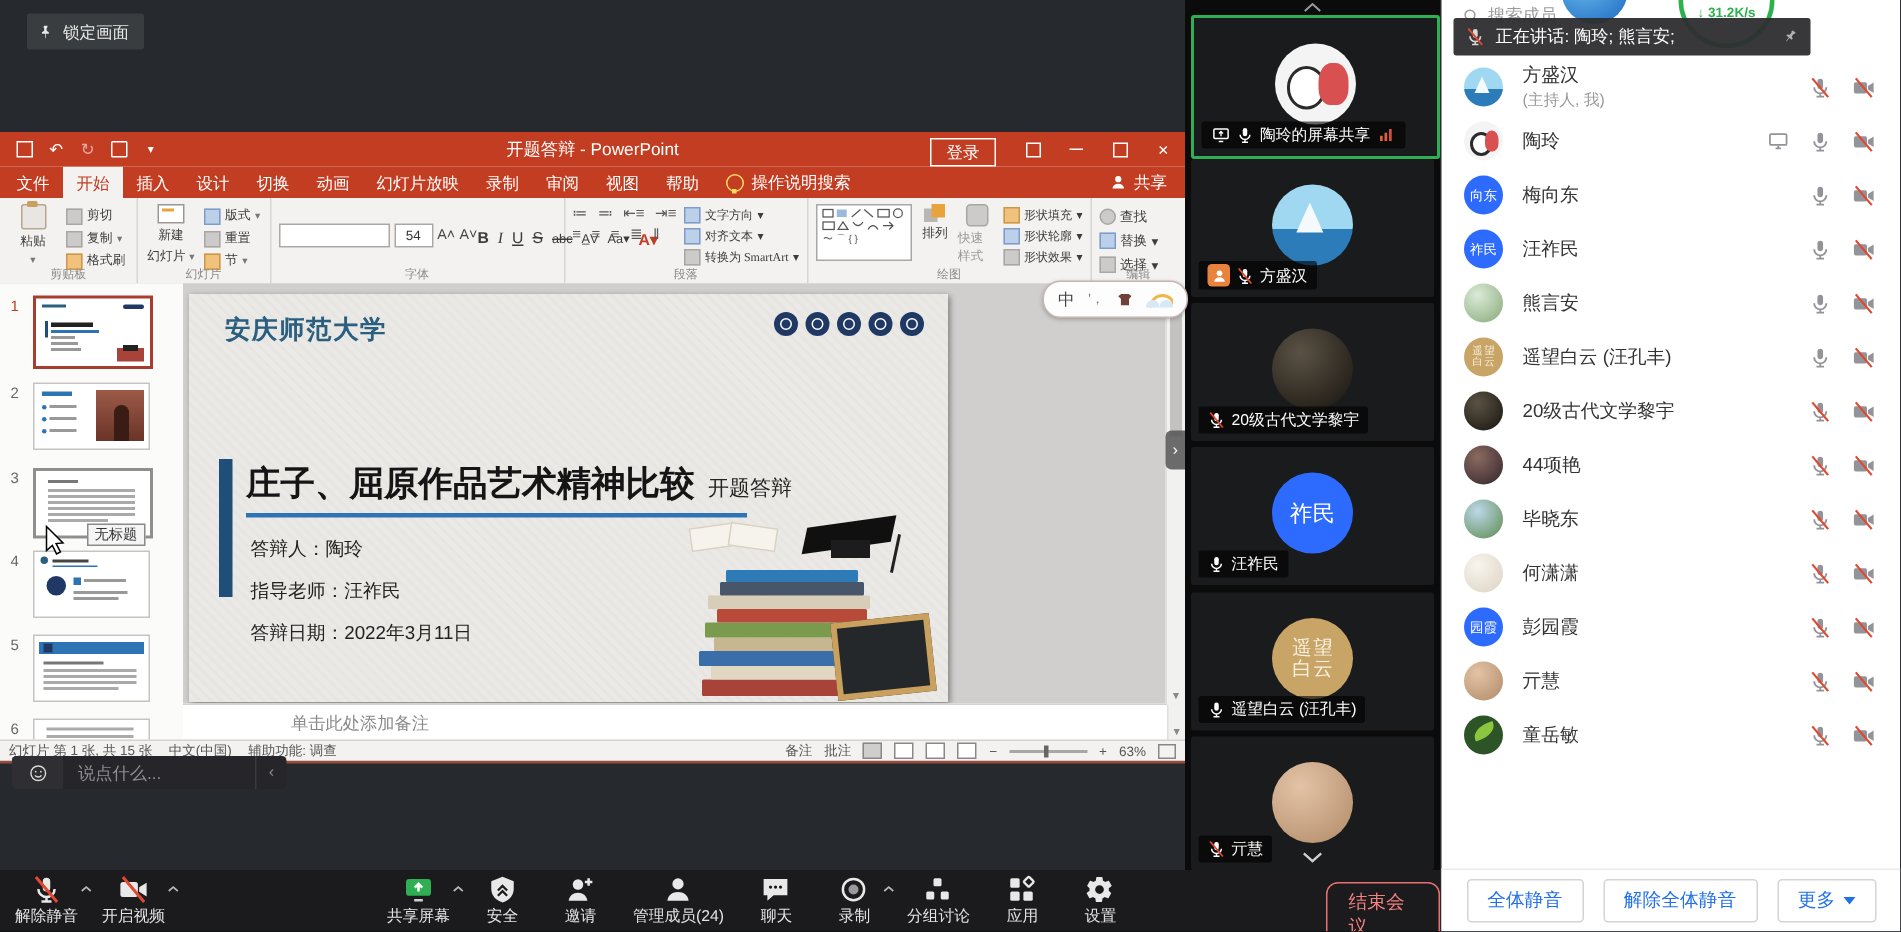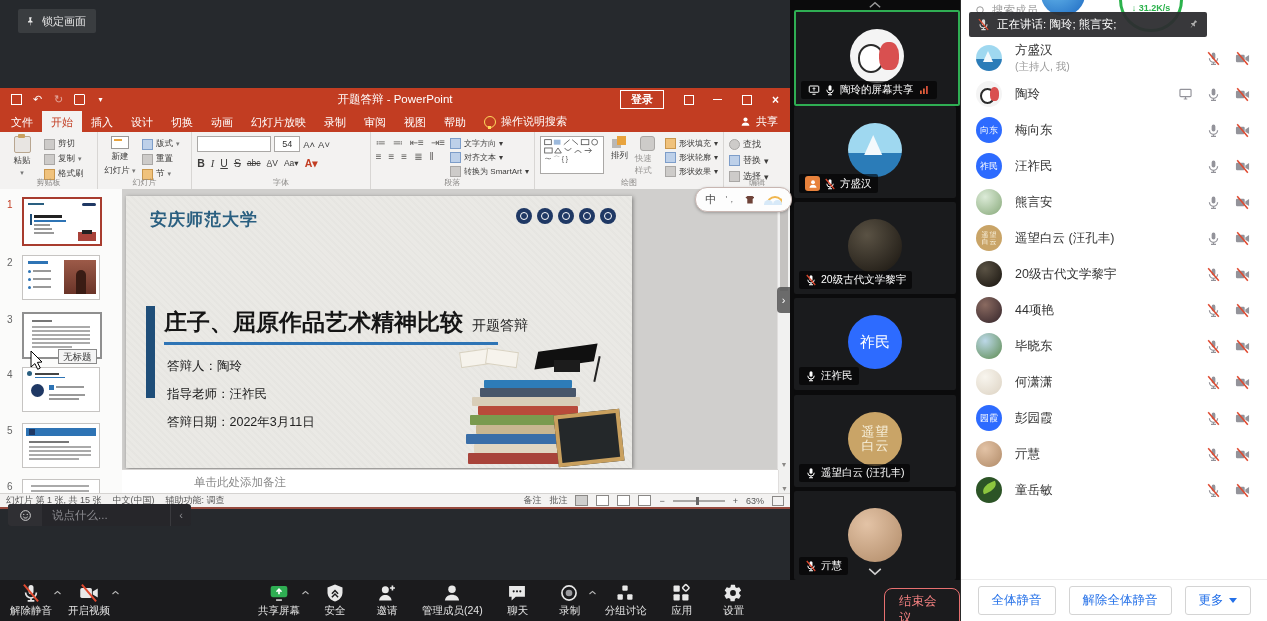--- a/index.html
+++ b/index.html
@@ -16,21 +16,21 @@
   
   #ppt{position:absolute;left:0;top:88px;width:790px;height:419px;background:#f3f2f1;
        box-shadow:0 2px 0 rgba(226,96,74,.6);}
   #ppt-titlebar{position:relative;height:23px;background:#c23d22;display:flex;align-items:center;color:#fff;}
   .qat{display:flex;align-items:center;gap:8px;padding-left:10px;font-size:12px;z-index:2;}
   .qat .q-ic{width:13px;height:13px;display:flex;align-items:center;justify-content:center;font-size:11px;color:#fff;}
   .q-save{width:9px;height:9px;border:1.2px solid #fff;}
   .q-dim{opacity:.55;}
   #ppt-title{position:absolute;left:0;right:0;top:0;height:23px;display:flex;align-items:center;justify-content:center;
              font-size:11.5px;color:#fff;}
-  .tb-right{margin-left:auto;display:flex;align-items:center;height:100%;z-index:2;font-weight:bold;}
+  .tb-right{margin-left:auto;display:flex;align-items:flex-end;height:100%;z-index:2;}
   #login-btn{border:1px solid #fff;font-size:11px;padding:1px 10px;margin-right:10px;cursor:default;}
   .winbtn{width:29px;height:23px;display:flex;align-items:center;justify-content:center;font-size:12px;color:#fff;}
   .wb-ribbon{width:8px;height:8px;border:1px solid #fff;position:relative;}
   .wb-min{width:9px;height:1px;background:#fff;}
   .wb-max{width:8px;height:8px;border:1px solid #fff;}
 
   #ppt-tabs{height:21px;background:#c23d22;display:flex;align-items:stretch;padding-left:2px;color:#fff;font-size:11px;}
   .ppt-tab{padding:4px 9px 3px;cursor:default;white-space:nowrap;}
   .ppt-tab.active{background:#f3f2f1;color:#c23d22;}
   #tellme{display:flex;align-items:center;gap:5px;padding:0 9px;}
@@ -41,21 +41,21 @@
 
   
   #ribbon{height:57px;background:#f3f2f1;border-bottom:1px solid #d5d3d1;display:flex;color:#444;}
   .rgroup{position:relative;border-right:1px solid #d8d6d4;padding:4px 5px 12px;display:flex;gap:5px;}
   .rg-label{position:absolute;bottom:1px;left:0;right:0;text-align:center;font-size:8px;color:#8d8b89;}
   .bigbtn{width:34px;display:flex;flex-direction:column;align-items:center;gap:2px;font-size:8.5px;color:#3d3c3b;}
   .clip-ic{width:15px;height:19px;background:#e8e5e2;border:1px solid #b8a690;border-radius:2px;position:relative;}
   .clip-ic:after{content:"";position:absolute;left:3px;top:-3px;width:7px;height:4px;background:#c9a05e;border-radius:1px;}
   .slide-ic{width:16px;height:13px;background:#fff;border:1px solid #9a9896;position:relative;}
   .slide-ic:after{content:"";position:absolute;left:2px;top:2px;width:8px;height:2px;background:#e8a33d;}
-  .smallcol{display:flex;flex-direction:column;justify-content:flex-start;gap:3px;font-size:8.5px;padding-top:2px;}
+  .smallcol{display:flex;flex-direction:column;justify-content:flex-start;gap:3px;font-size:8.5px;padding-top:2px;font-family:Liberation Serif, serif;}
   .sc-item{display:flex;align-items:center;gap:3px;white-space:nowrap;color:#3d3c3b;}
   .mini-ic{width:9px;height:9px;background:#cdcbc9;border:1px solid #a9a7a5;flex:none;}
   .mini-b{background:#bdd0e9;border-color:#7d9dc9;}
   .mini-o{background:#f0c27c;border-color:#c9974e;}
   .fontrow{display:flex;align-items:center;gap:3px;}
   .fontbox{width:72px;height:14px;background:#fff;border:1px solid #aaa8a6;}
   .sizebox{width:24px;height:14px;background:#fff;border:1px solid #aaa8a6;font-size:9px;display:flex;align-items:center;justify-content:center;color:#333;}
   .fmt-letters{display:flex;align-items:center;gap:6px;font-size:10.5px;margin-top:5px;color:#3d3c3b;}
   .fmt-letters .fb{font-weight:bold}.fmt-letters .fi{font-style:italic;font-family:"Liberation Serif",serif}
   .fmt-letters .fu{text-decoration:underline}.fmt-letters .fs{text-decoration:line-through}
@@ -340,21 +340,21 @@
               </span>
             <span class="sc-item">
                 <span class="mini-ic mini-o"></span>
                 <span>节</span> 
                 <span style="font-size:7px;color:#777">▾</span>
               </span>
           </div>
           <div class="rg-label">幻灯片</div>
         </div>
 
-        <div class="rgroup" style="width:185px;flex-direction:column;gap:0">
+        <div class="rgroup" style="width:185px;gap:0">
           <div class="fontrow">
             <span class="fontbox"></span>
             <span class="sizebox">54</span>
             <span style="font-size:9.5px">A˄</span>
             <span style="font-size:9.5px">A˅</span>
           </div>
           <div class="fmt-letters">
             <span class="fb">B</span>
             <span class="fi">I</span>
             <span class="fu">U</span>

